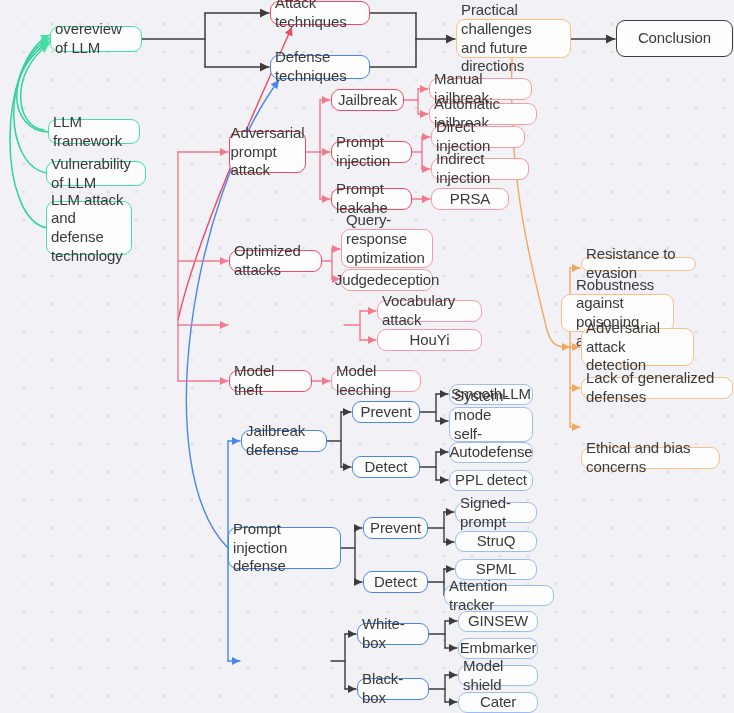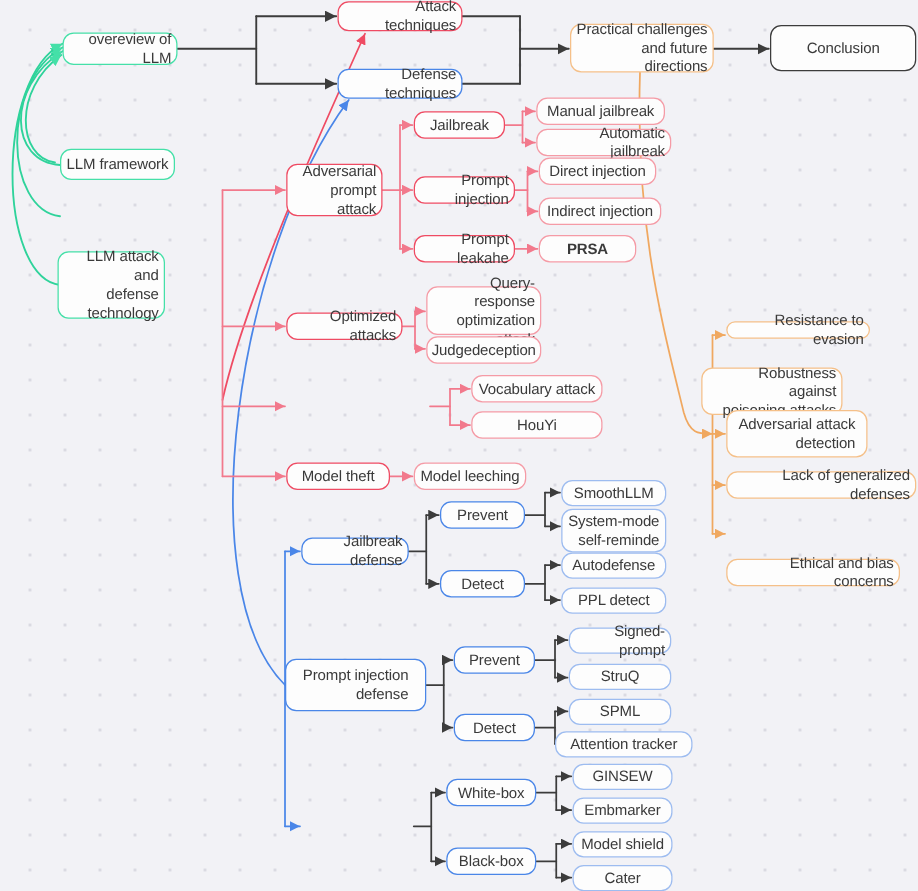--- a/index.html
+++ b/index.html
@@ -15,26 +15,26 @@
     background-color:#f2f2f6;
     background-image:radial-gradient(circle, #d8d8e0 1.1px, transparent 1.2px);
     background-size:28px 28px;
     background-position:10px 10px;
   }
   svg.edges{position:absolute;left:0;top:0;width:734px;height:713px;pointer-events:none;}
   .node{
     position:absolute;
     box-sizing:border-box;
     display:flex;align-items:center;justify-content:center;
-    text-align:right;
+    text-align:left;
     background:#fdfdfd;
     border:1.3px solid #888;
     border-radius:9px;
     color:#3a3a3a;
-    font-size:12px;
+    font-size:15px;
     line-height:1.25;
     padding:2px 4px;
     letter-spacing:-0.1px;
     white-space:pre-line;
   }
   .n-green{border-color:#45e0a8;}
   .n-red{border-color:#ef4b63;}
   .n-redl{border-color:#f59ba6;}
   .n-blue{border-color:#4a86e8;}
   .n-bluel{border-color:#9dbcf0;}
@@ -192,20 +192,21 @@
         <path d="M570,313 L580,313" marker-end="url(#ah-orange)"></path>
         <path d="M570,347 L580,347" marker-end="url(#ah-orange)"></path>
         <path d="M570,388 L580,388" marker-end="url(#ah-orange)"></path>
         <path d="M570,427 L580,427" marker-end="url(#ah-orange)"></path>
       </g>
     </g>
   </svg>
 
   <div class="node n-green" style="left:50px;top:26px;width:92px;height:26px;">overeview of LLM</div>
   <div class="node n-green" style="left:48px;top:119px;width:92px;height:25px;">LLM framework</div>
+  <div class="node n-green" style="left:46px;top:161px;width:100px;height:25px;">Vulnerability of LLM</div>
   <div class="node n-green" style="left:46px;top:201px;width:86px;height:54px;">LLM attack and
 defense
 technology</div>
 
   <div class="node n-red" style="left:270px;top:1px;width:100px;height:24px;">Attack techniques</div>
   <div class="node n-orange" style="left:456px;top:19px;width:115px;height:39px;">Practical challenges
 and future directions</div>
   <div class="node n-blue" style="left:270px;top:55px;width:100px;height:24px;">Defense techniques</div>
   <div class="node n-black" style="left:616px;top:20px;width:117px;height:37px;">Conclusion</div>
 
@@ -214,21 +215,21 @@
 
   <div class="node n-red" style="left:331px;top:89px;width:73px;height:22px;">Jailbreak</div>
   <div class="node n-redl" style="left:429px;top:78px;width:103px;height:22px;">Manual jailbreak</div>
   <div class="node n-redl" style="left:429px;top:103px;width:108px;height:22px;">Automatic jailbreak</div>
 
   <div class="node n-red" style="left:331px;top:141px;width:81px;height:22px;">Prompt injection</div>
   <div class="node n-redl" style="left:431px;top:126px;width:94px;height:22px;">Direct injection</div>
   <div class="node n-redl" style="left:431px;top:158px;width:98px;height:22px;">Indirect injection</div>
 
   <div class="node n-red" style="left:331px;top:188px;width:81px;height:22px;">Prompt leakahe</div>
-  <div class="node n-redl" style="left:431px;top:188px;width:78px;height:22px;font-weight:bold;">PRSA</div>
+  <div class="node n-redl" style="left:431px;top:188px;width:78px;height:22px;">PRSA</div>
 
   <div class="node n-red" style="left:229px;top:250px;width:93px;height:22px;">Optimized attacks</div>
   <div class="node n-redl" style="left:341px;top:229px;width:92px;height:39px;">Query-response
 optimization attack</div>
   <div class="node n-redl" style="left:341px;top:269px;width:92px;height:22px;">Judgedeception</div>
 
   <div class="node n-redl" style="left:377px;top:300px;width:105px;height:22px;">Vocabulary attack</div>
   <div class="node n-redl" style="left:377px;top:329px;width:105px;height:22px;">HouYi</div>
 
   <div class="node n-red" style="left:229px;top:370px;width:83px;height:22px;">Model theft</div>

